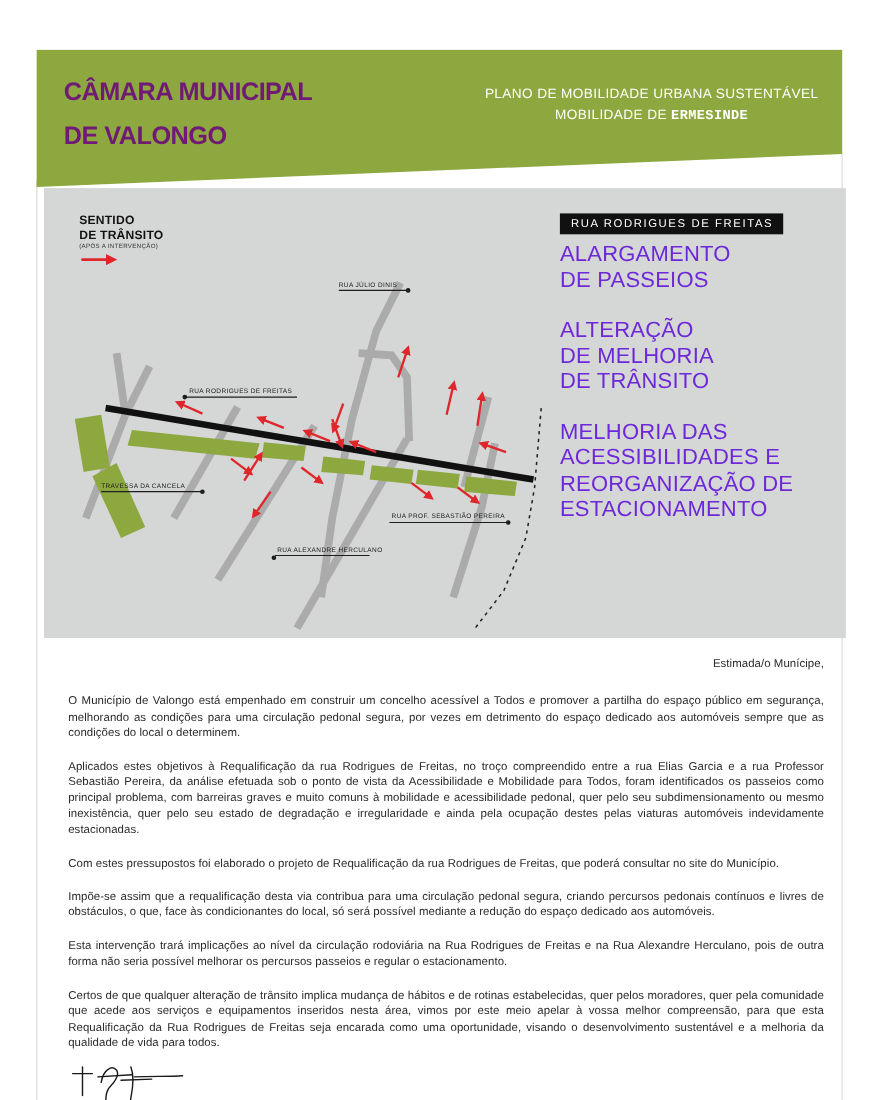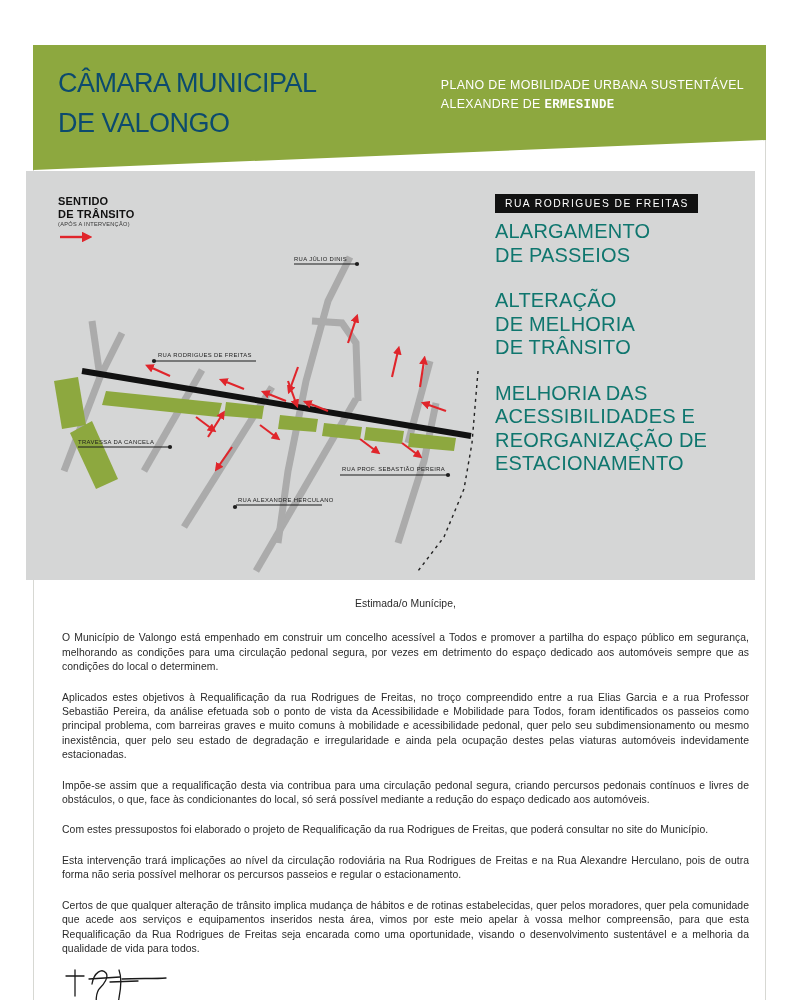--- a/index.html
+++ b/index.html
@@ -47,44 +47,44 @@
     width: 733px;
     height: 125px;
     background: #8da83f;
     
     clip-path: polygon(0 0, 100% 0, 100% 76%, 0 100%);
   }
   .header-title {
     position: absolute;
     left: 25px;
     top: 18px;
-    color: #0c4a6e;
-    font-weight: normal;
-    font-size: 27px;
+    color: #701a75;
+    font-weight: bold;
+    font-size: 23px;
     line-height: 40px;
     letter-spacing: -0.5px;
     white-space: pre-line;
     font-stretch: condensed;
   }
   .header-sub {
     position: absolute;
     right: 22px;
     top: 31px;
-    text-align: left;
+    text-align: center;
     color: #ffffff;
     font-size: 12.4px;
     line-height: 19px;
     letter-spacing: 0.35px;
   }
   .header-sub .sub-strong { font-weight: bold; font-family: Liberation Mono, monospace; }
 
   
   .panel {
     position: absolute;
-    left: 26px;
+    left: 40px;
     top: 171px;
     width: 729px;
     height: 409px;
     background: #d5d6d6;
   }
 
   
   .legend { position: absolute; left: 32px; top: 24px; }
   .legend-block { margin-bottom: 16px; }
   .legend-title {
@@ -133,21 +133,21 @@
     font-size: 10.3px;
     letter-spacing: 1.45px;
     padding: 4px 9px 4px 10px;
     margin-bottom: 7px;
     white-space: nowrap;
   }
   .heading-item {
     font-size: 20px;
     line-height: 23.5px;
     letter-spacing: 0.2px;
-    color: #0f766e;
+    color: #6d28d9;
     white-space: pre-line;
     margin-bottom: 22px;
     font-weight: 400;
   }
   .heading-item:last-child { margin-bottom: 16px; }
 
   
   .letter {
     position: absolute;
     left: 62px;
@@ -155,39 +155,39 @@
     width: 687px;
   }
   .letter p {
     margin: 0 0 16px 0;
     font-size: 10.4px;
     line-height: 14.4px;
     color: #2a2a2a;
     text-align: justify;
     letter-spacing: 0.05px;
   }
-  .letter p.salutation { margin-bottom: 20px; text-align: center; }
+  .letter p.salutation { margin-bottom: 20px; text-align: right; }
   .letter p.last { margin-bottom: 8px; }
 
   .signature { margin-top: 2px; height: 48px; }
 </style>
 </head>
 <body>
 
 <div class="page">
 
   <div class="frame-line-left"></div>
   <div class="frame-line-right"></div>
 
   <div class="header">
     <div class="header-title">CÂMARA MUNICIPAL
 DE VALONGO</div>
     <div class="header-sub">
       <div>PLANO DE MOBILIDADE URBANA SUSTENTÁVEL</div>
-      <div><span>ALEXANDRE DE </span><span class="sub-strong">ERMESINDE</span></div>
+      <div><span>MOBILIDADE DE </span><span class="sub-strong">ERMESINDE</span></div>
     </div>
   </div>
 
   <div class="panel">
 
     <svg class="map-svg" width="729" height="409" viewBox="0 0 729 409">
       <defs>
         <marker id="redhead" markerWidth="4.2" markerHeight="4.2" refX="1.6" refY="2.1" orient="auto">
           <path d="M0,0 L4.2,2.1 L0,4.2 Z" fill="#E0252B"></path>
         </marker>
@@ -311,22 +311,22 @@
 ACESSIBILIDADES E
 REORGANIZAÇÃO DE
 ESTACIONAMENTO</div>
     </div>
   </div>
 
   <div class="letter">
     <p class="salutation">Estimada/o Munícipe,</p>
     <p>O Município de Valongo está empenhado em construir um concelho acessível a Todos e promover a partilha do espaço público em segurança, melhorando as condições para uma circulação pedonal segura, por vezes em detrimento do espaço dedicado aos automóveis sempre que as condições do local o determinem.</p>
     <p>Aplicados estes objetivos à Requalificação da rua Rodrigues de Freitas, no troço compreendido entre a rua Elias Garcia e a rua Professor Sebastião Pereira, da análise efetuada sob o ponto de vista da Acessibilidade e Mobilidade para Todos, foram identificados os passeios como principal problema, com barreiras graves e muito comuns à mobilidade e acessibilidade pedonal, quer pelo seu subdimensionamento ou mesmo inexistência, quer pelo seu estado de degradação e irregularidade e ainda pela ocupação destes pelas viaturas automóveis indevidamente estacionadas.</p>
+    <p>Com estes pressupostos foi elaborado o projeto de Requalificação da rua Rodrigues de Freitas, que poderá consultar no site do Município.</p>
     <p>Impõe-se assim que a requalificação desta via contribua para uma circulação pedonal segura, criando percursos pedonais contínuos e livres de obstáculos, o que, face às condicionantes do local, só será possível mediante a redução do espaço dedicado aos automóveis.</p>
-    <p>Com estes pressupostos foi elaborado o projeto de Requalificação da rua Rodrigues de Freitas, que poderá consultar no site do Município.</p>
     <p>Esta intervenção trará implicações ao nível da circulação rodoviária na Rua Rodrigues de Freitas e na Rua Alexandre Herculano, pois de outra forma não seria possível melhorar os percursos passeios e regular o estacionamento.</p>
     <p class="last">Certos de que qualquer alteração de trânsito implica mudança de hábitos e de rotinas estabelecidas, quer pelos moradores, quer pela comunidade que acede aos serviços e equipamentos inseridos nesta área, vimos por este meio apelar à vossa melhor compreensão, para que esta Requalificação da Rua Rodrigues de Freitas seja encarada como uma oportunidade, visando o desenvolvimento sustentável e a melhoria da qualidade de vida para todos.</p>
 
     <div class="signature">
       <svg width="150" height="48" viewBox="0 0 150 48">
         <g stroke="#1a1a1a" fill="none" stroke-width="1.3" stroke-linecap="round">
           <path d="M4,12 L22,12"></path>
           <path d="M13,6 L13,32"></path>
           <path d="M30,20 C32,8 40,4 44,9 C47,13 42,20 38,24 C34,28 33,38 36,44"></path>
           <path d="M27,15 L58,13"></path>

